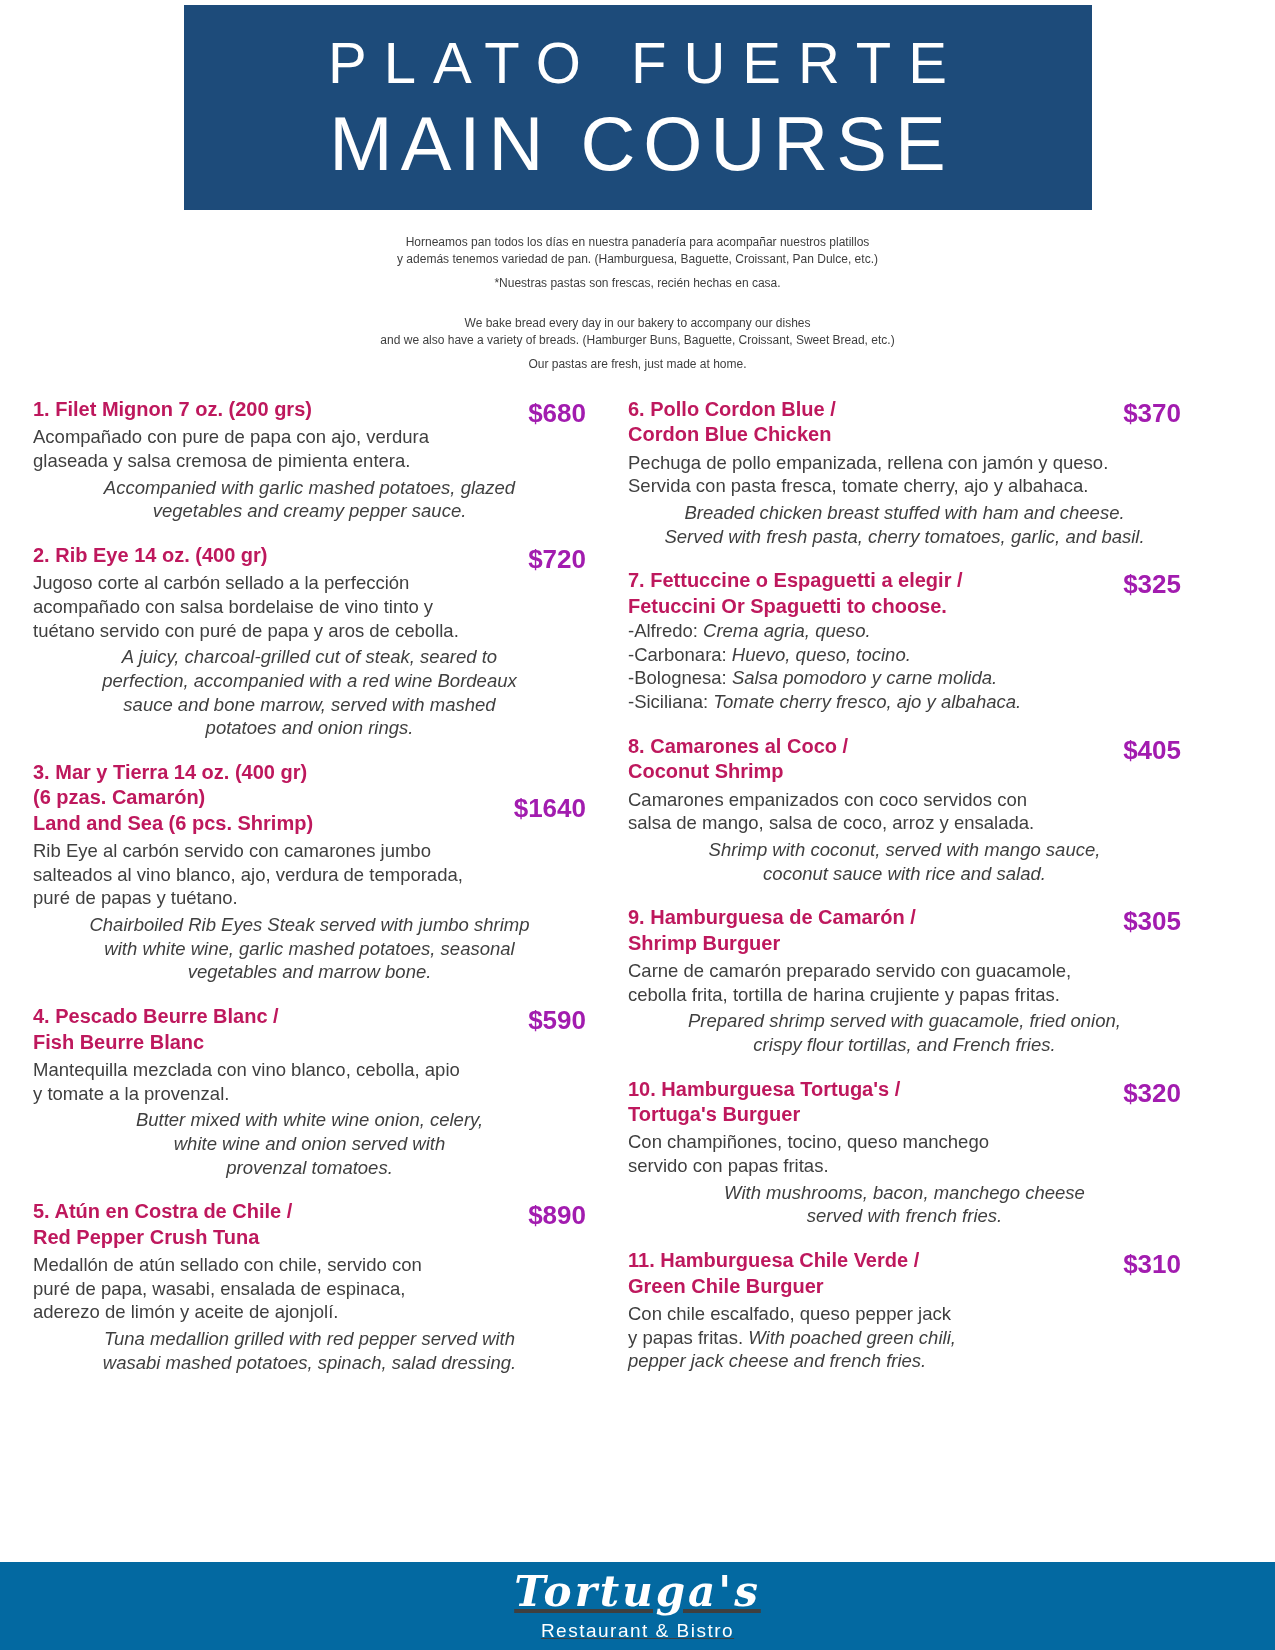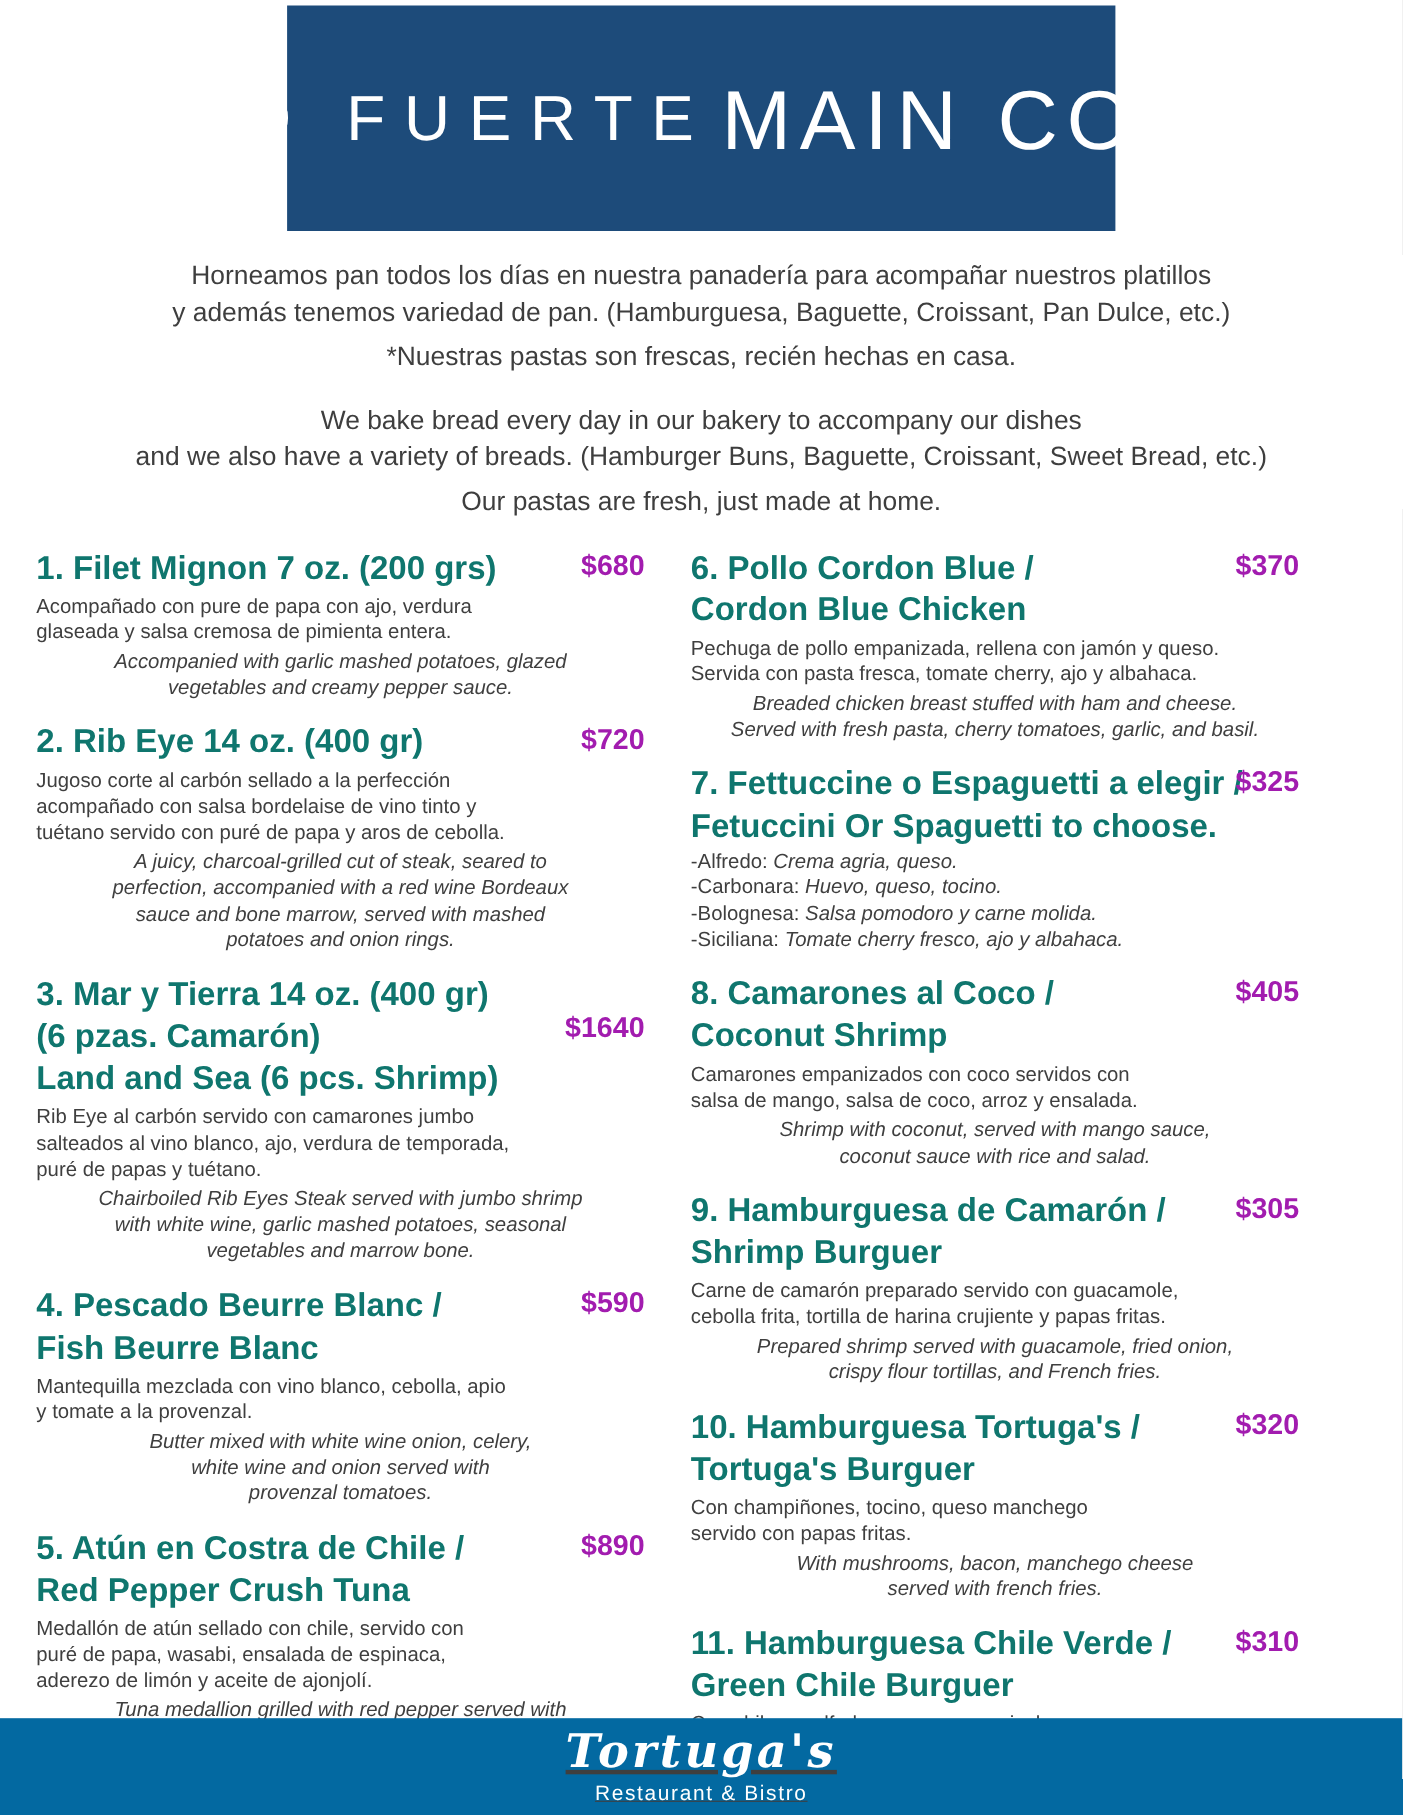--- a/index.html
+++ b/index.html
@@ -9,26 +9,26 @@
     height: 1650px;
     margin: 0 auto;
     background: #ffffff;
     font-family: "Liberation Sans", sans-serif;
     color: #3f3f3f;
     overflow: hidden;
   }
 
   
   .banner {
-    width: 753px;
+    width: 908px;
     height: 205px;
     margin: 5px auto 0;
     background: #1d4b7a;
     display: flex;
-    flex-direction: row;
+    flex-direction: column;
     align-items: center;
     justify-content: center;
   }
   .banner-es {
     color: #ffffff;
     font-size: 58px;
     font-weight: 400;
     letter-spacing: 17px;
     text-indent: 17px;
     white-space: nowrap;
@@ -40,43 +40,43 @@
     letter-spacing: 8px;
     text-indent: 8px;
     margin-top: 4px;
     white-space: nowrap;
   }
 
   
   .intro {
     text-align: center;
     margin-top: 24px;
-    font-size: 24px;
+    font-size: 12px;
     line-height: 1.4;
     color: #3e3e3e;
   }
   .intro-p { white-space: pre-line; margin: 0; }
   .intro-note { margin-top: 7px; }
   .intro-en { margin-top: 24px; }
 
   
   .menu {
     display: flex;
     gap: 42px;
     padding: 0 94px 0 33px;
     margin-top: 24px;
   }
   .col { width: 553px; flex: none; }
 
   .item { margin-bottom: 20px; }
   .item-head { position: relative; }
   .item-title {
-    font-size: 30px;
+    font-size: 20px;
     font-weight: 700;
-    color: #0f766e;
+    color: #be185d;
     line-height: 1.27;
     white-space: pre-line;
     margin: 0;
     padding-right: 0;
   }
   .item-price {
     position: absolute;
     right: 0;
     top: 1px;
     font-size: 26px;

